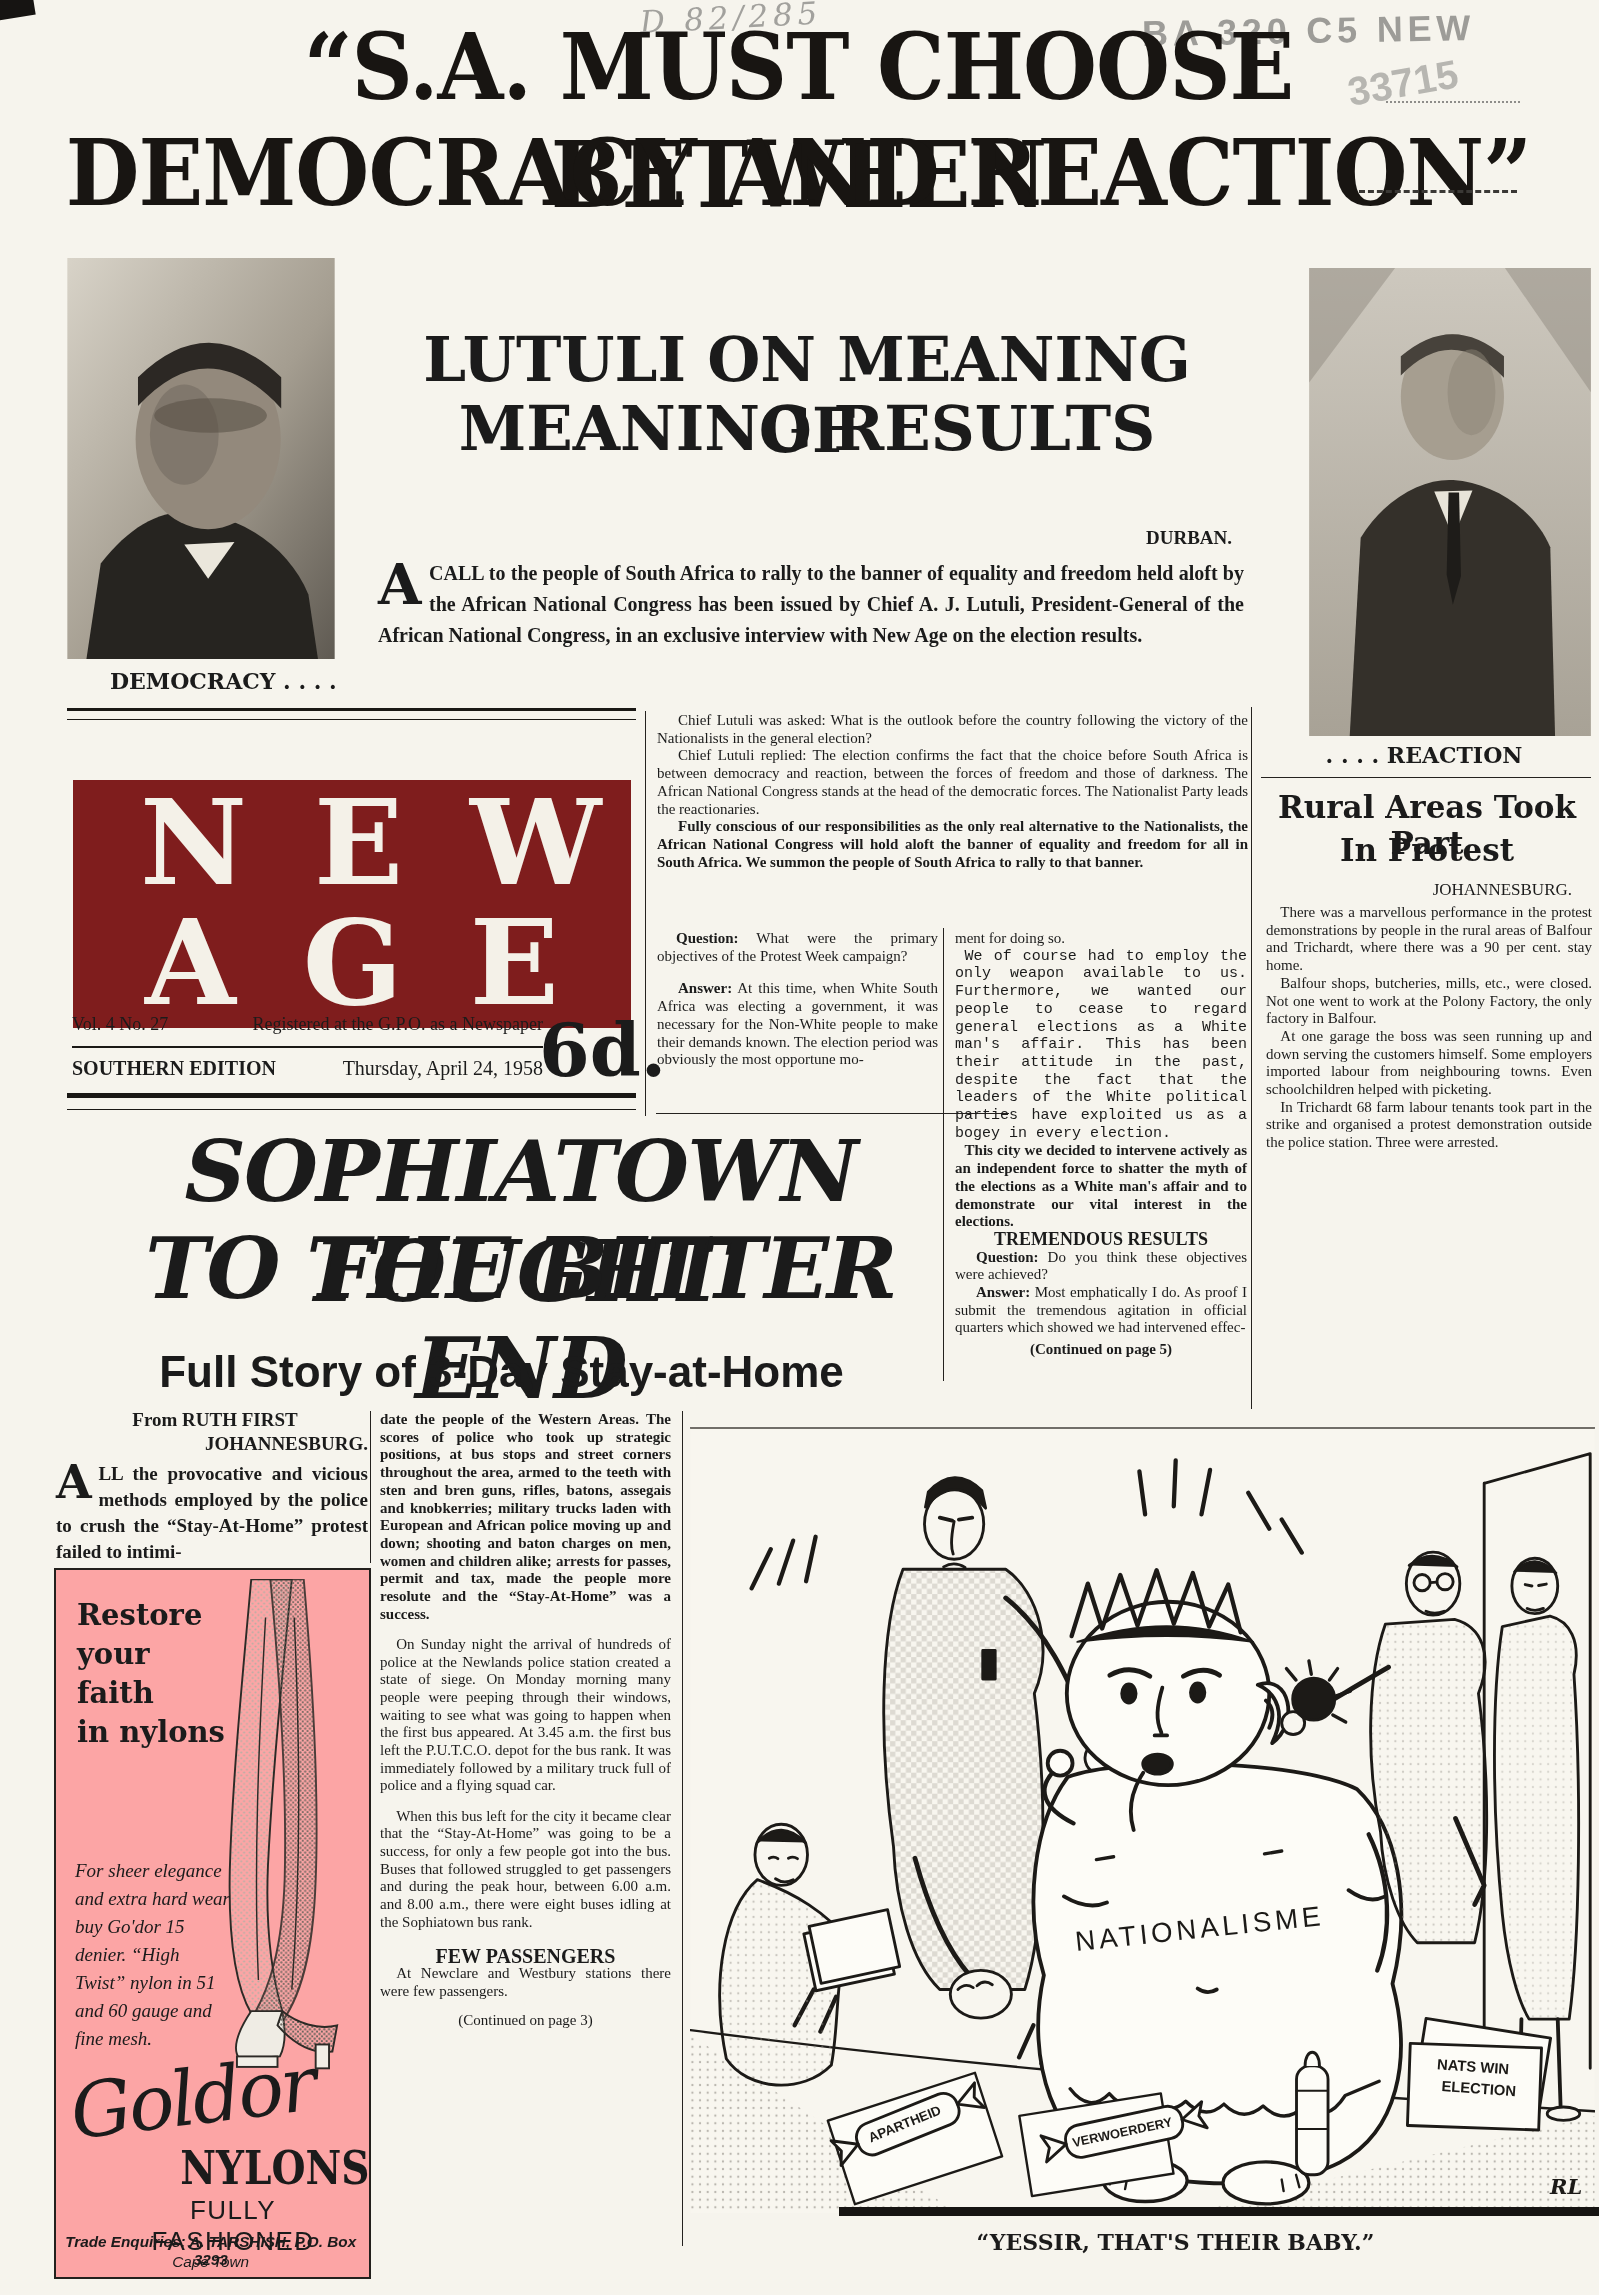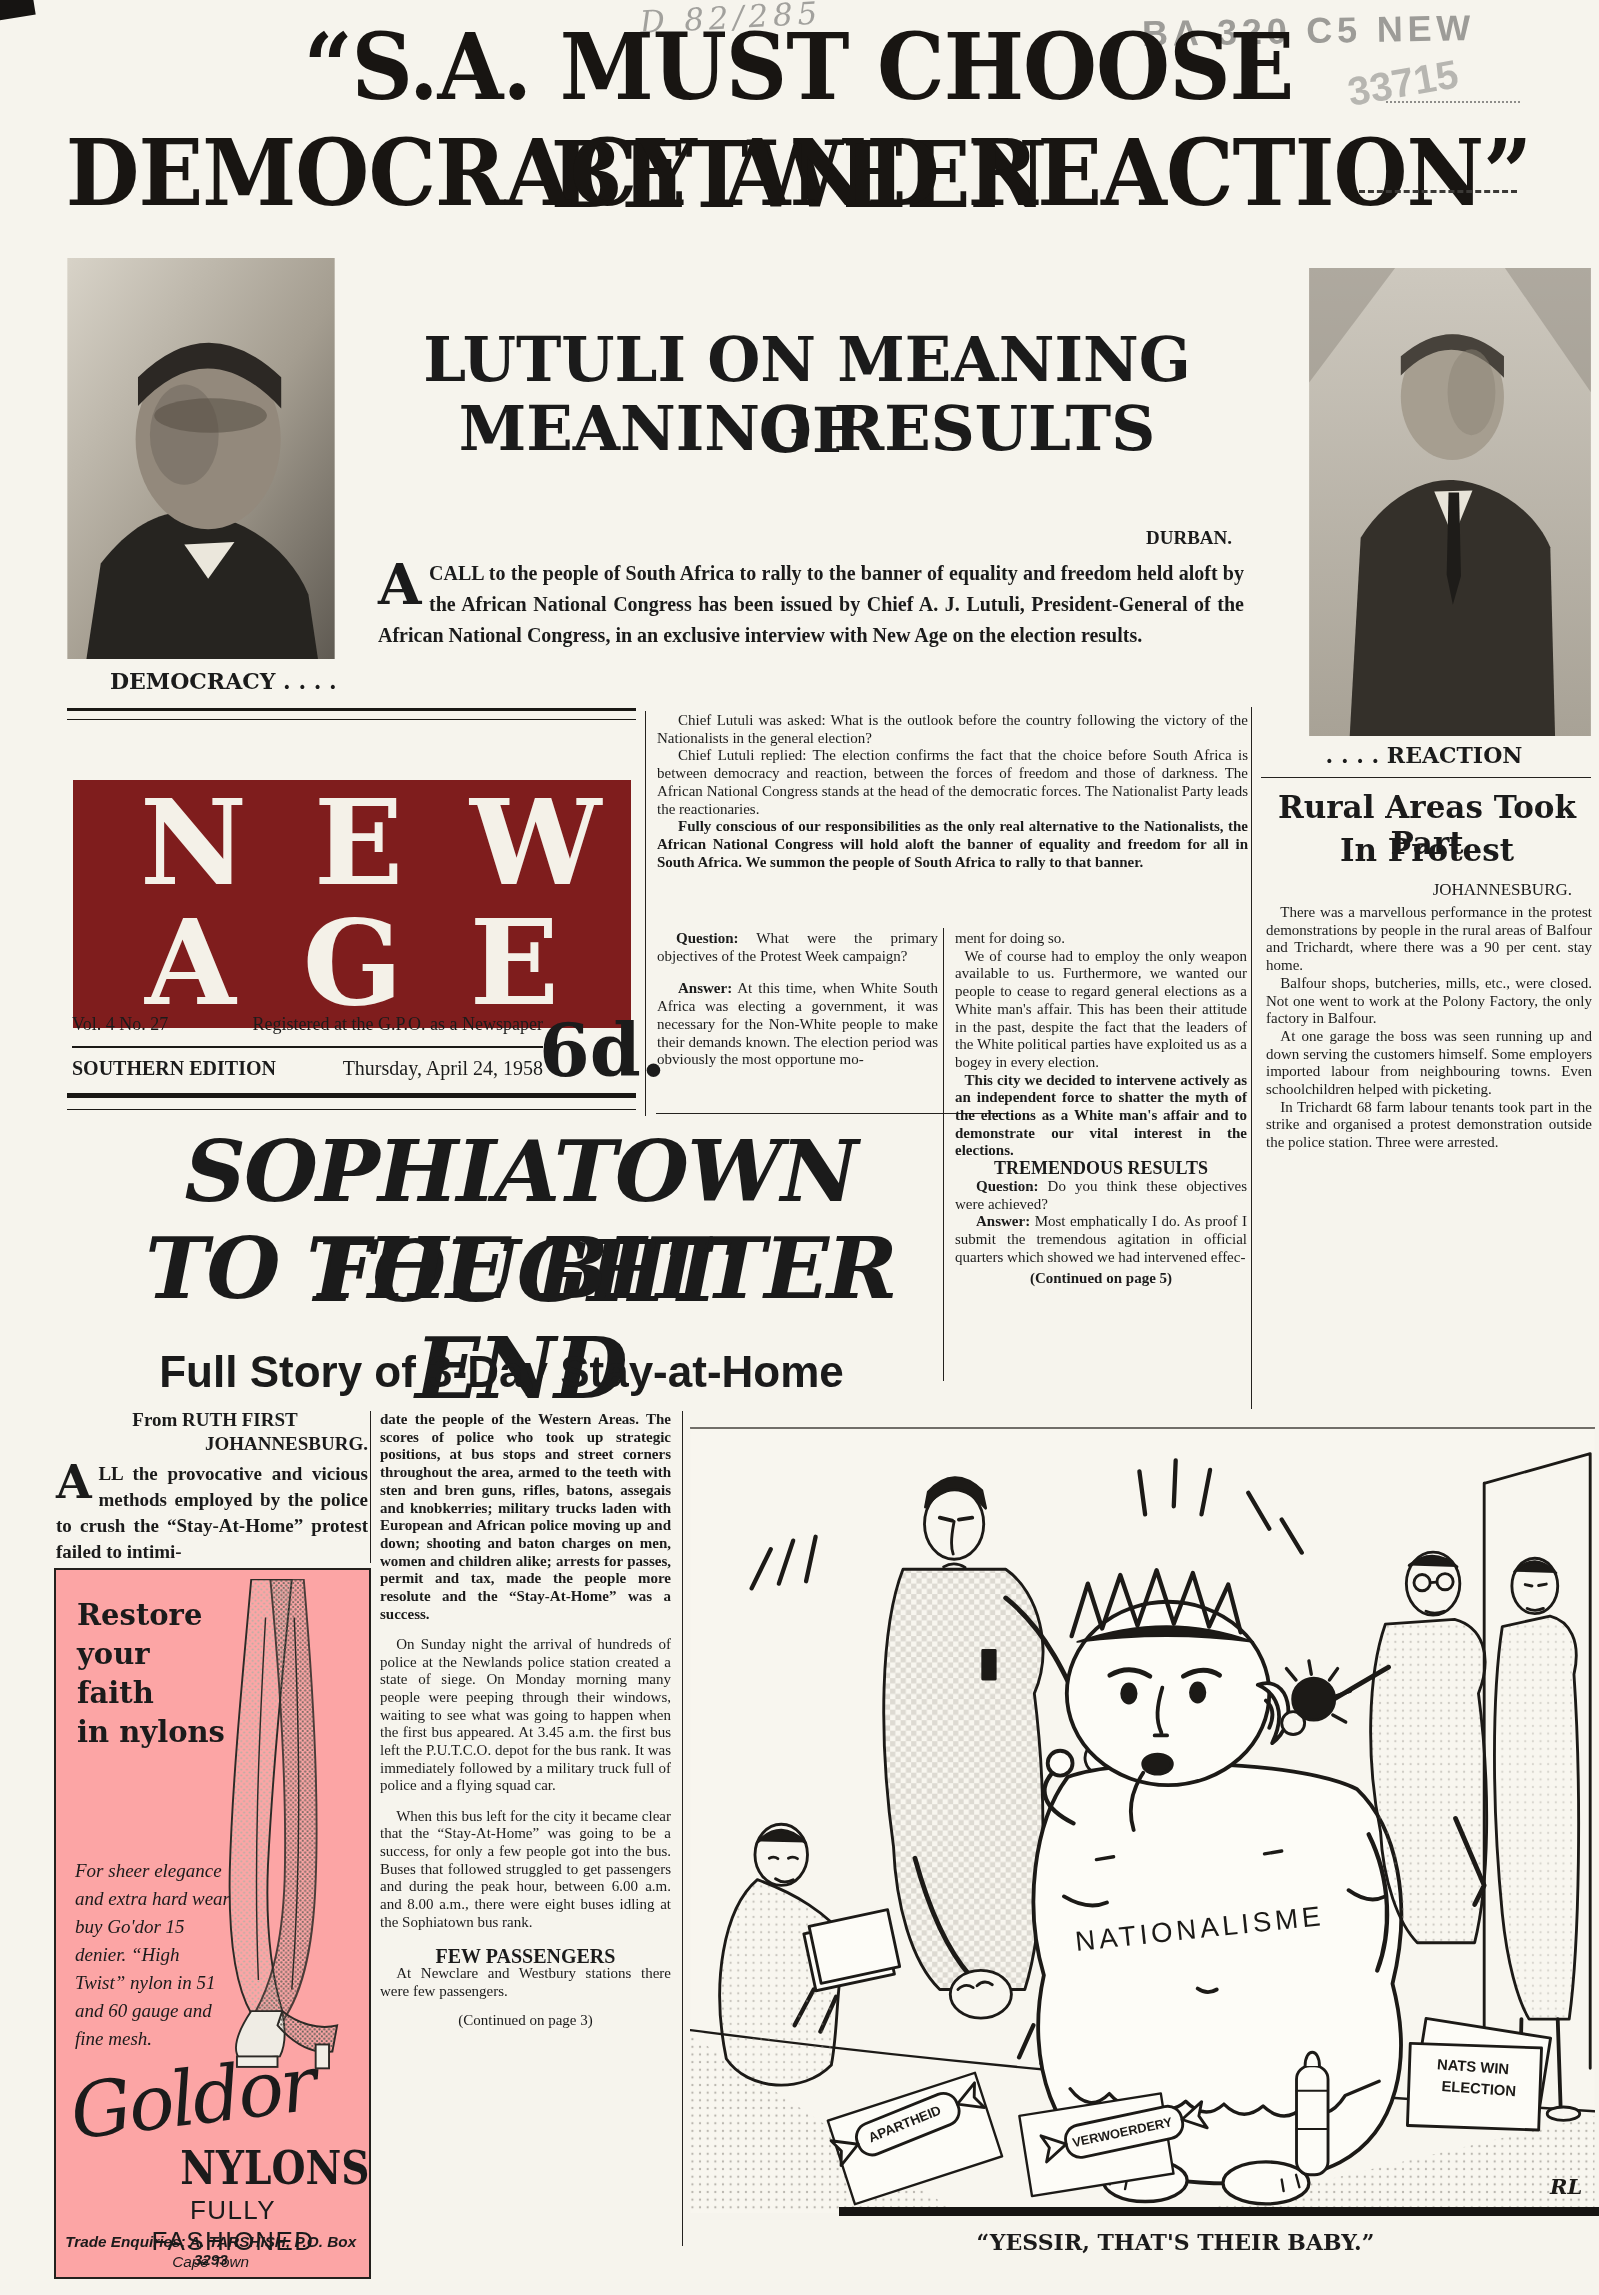--- a/index.html
+++ b/index.html
@@ -81,21 +81,21 @@
     <p>Chief Lutuli replied: The election confirms the fact that the choice before South Africa is between democracy and reaction, between the forces of freedom and those of darkness. The African National Congress stands at the head of the democratic forces. The Nationalist Party leads the reactionaries.</p>
     <p class="b">Fully conscious of our responsibilities as the only real alternative to the Nationalists, the African National Congress will hold aloft the banner of equality and freedom for all in South Africa. We summon the people of South Africa to rally to that banner.</p>
   </div>
 
   <div class="abs body-txt jus" style="left:657px;top:930px;width:281px;">
     <p class="noind" style="text-indent:19px;"><b>Question:</b> What were the primary objectives of the Protest Week campaign?</p>
     <p class="gap" style="margin-top:15px;"><b>Answer:</b> At this time, when White South Africa was electing a government, it was necessary for the Non-White people to make their demands known. The election period was obviously the most opportune mo-</p>
   </div>
   <div class="abs body-txt jus" style="left:955px;top:930px;width:292px;">
     <p class="noind">ment for doing so.</p>
-    <p class="noind" style="text-indent:9.6px;">We of course had to employ the only weapon available to us. Furthermore, we wanted our people to cease to regard general elections as a White man's affair. This has been their attitude in the past, despite the fact that the leaders of the White political parties have exploited us as a bogey in every election.</p>
+    <p class="noind" style="text-indent:9.6px;font-family:Liberation Mono, monospace;">We of course had to employ the only weapon available to us. Furthermore, we wanted our people to cease to regard general elections as a White man's affair. This has been their attitude in the past, despite the fact that the leaders of the White political parties have exploited us as a bogey in every election.</p>
     <p class="b noind" style="text-indent:9.6px;">This city we decided to intervene actively as an independent force to shatter the myth of the elections as a White man's affair and to demonstrate our vital interest in the elections.</p>
     <p class="subhead">TREMENDOUS RESULTS</p>
     <p><b>Question:</b> Do you think these objectives were achieved?</p>
     <p><b>Answer:</b> Most emphatically I do. As proof I submit the tremendous agitation in official quarters which showed we had intervened effec-</p>
     <p class="noind ctr" style="margin-top:3.8px;font-weight:bold;">(Continued on page 5)</p>
   </div>
 
   <div class="abs" style="left:1309px;top:268px;width:282px;height:468px;">
     <svg width="282" height="468" viewBox="0 0 590 980">
       <defs>

